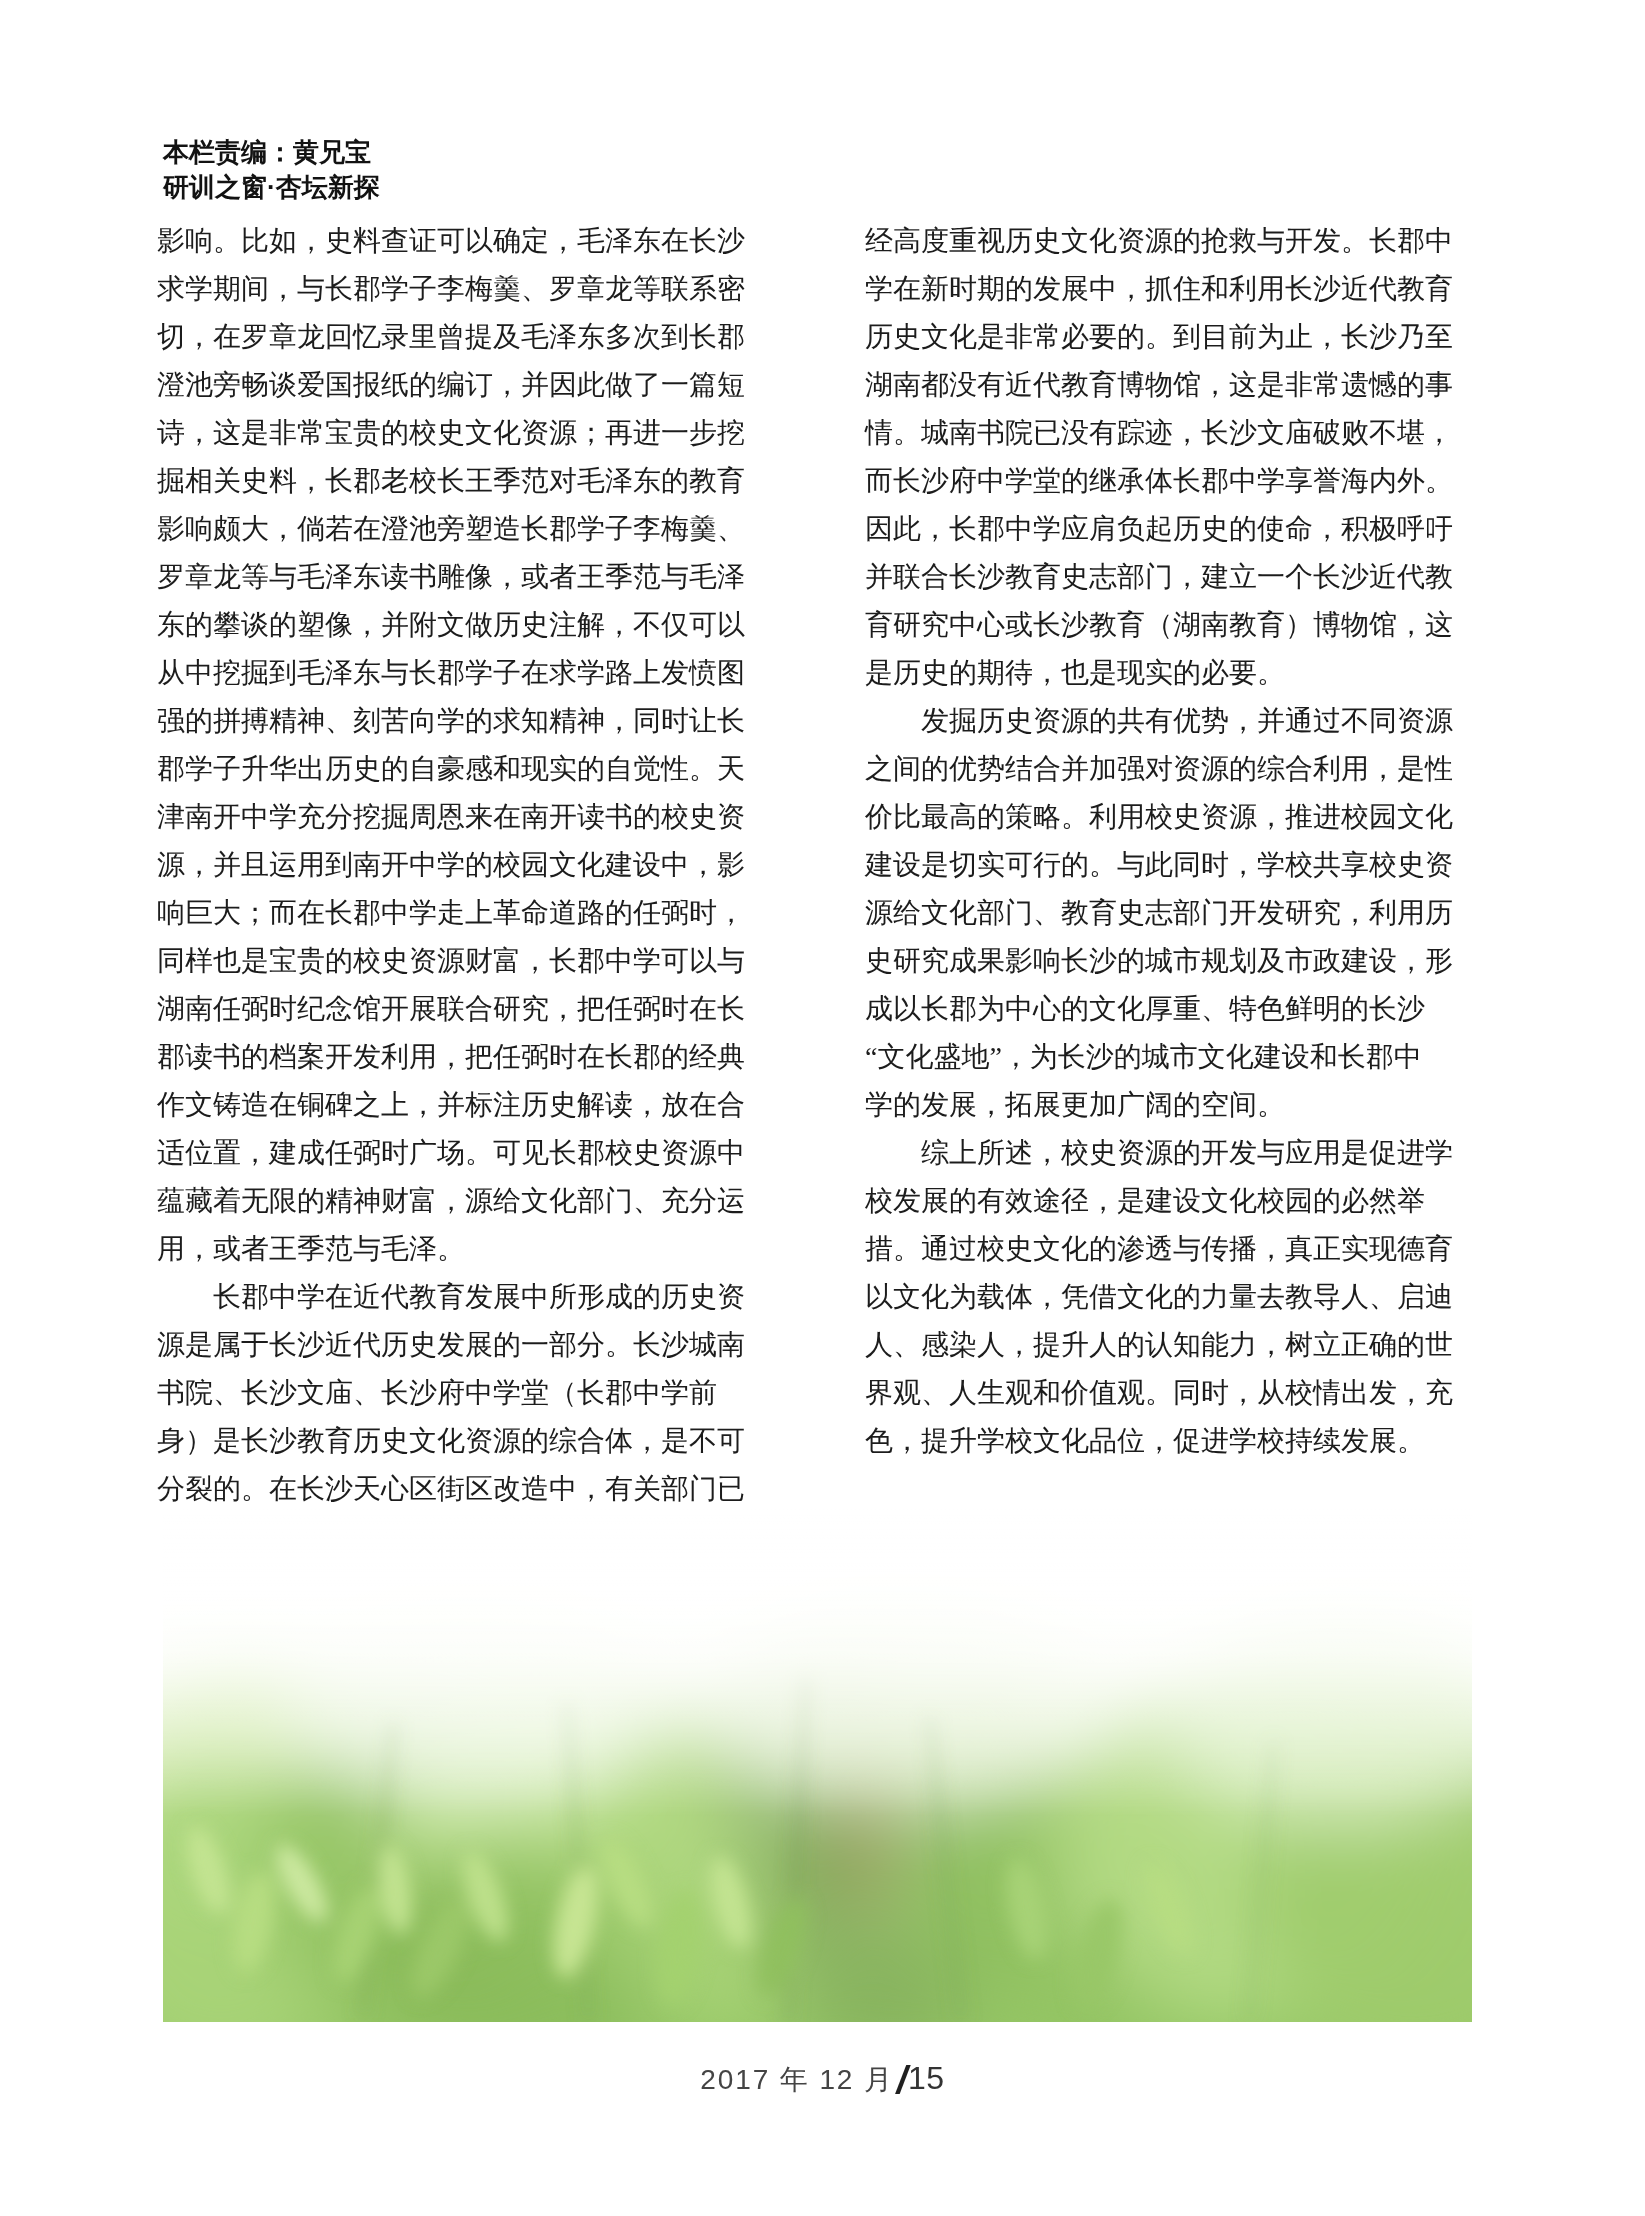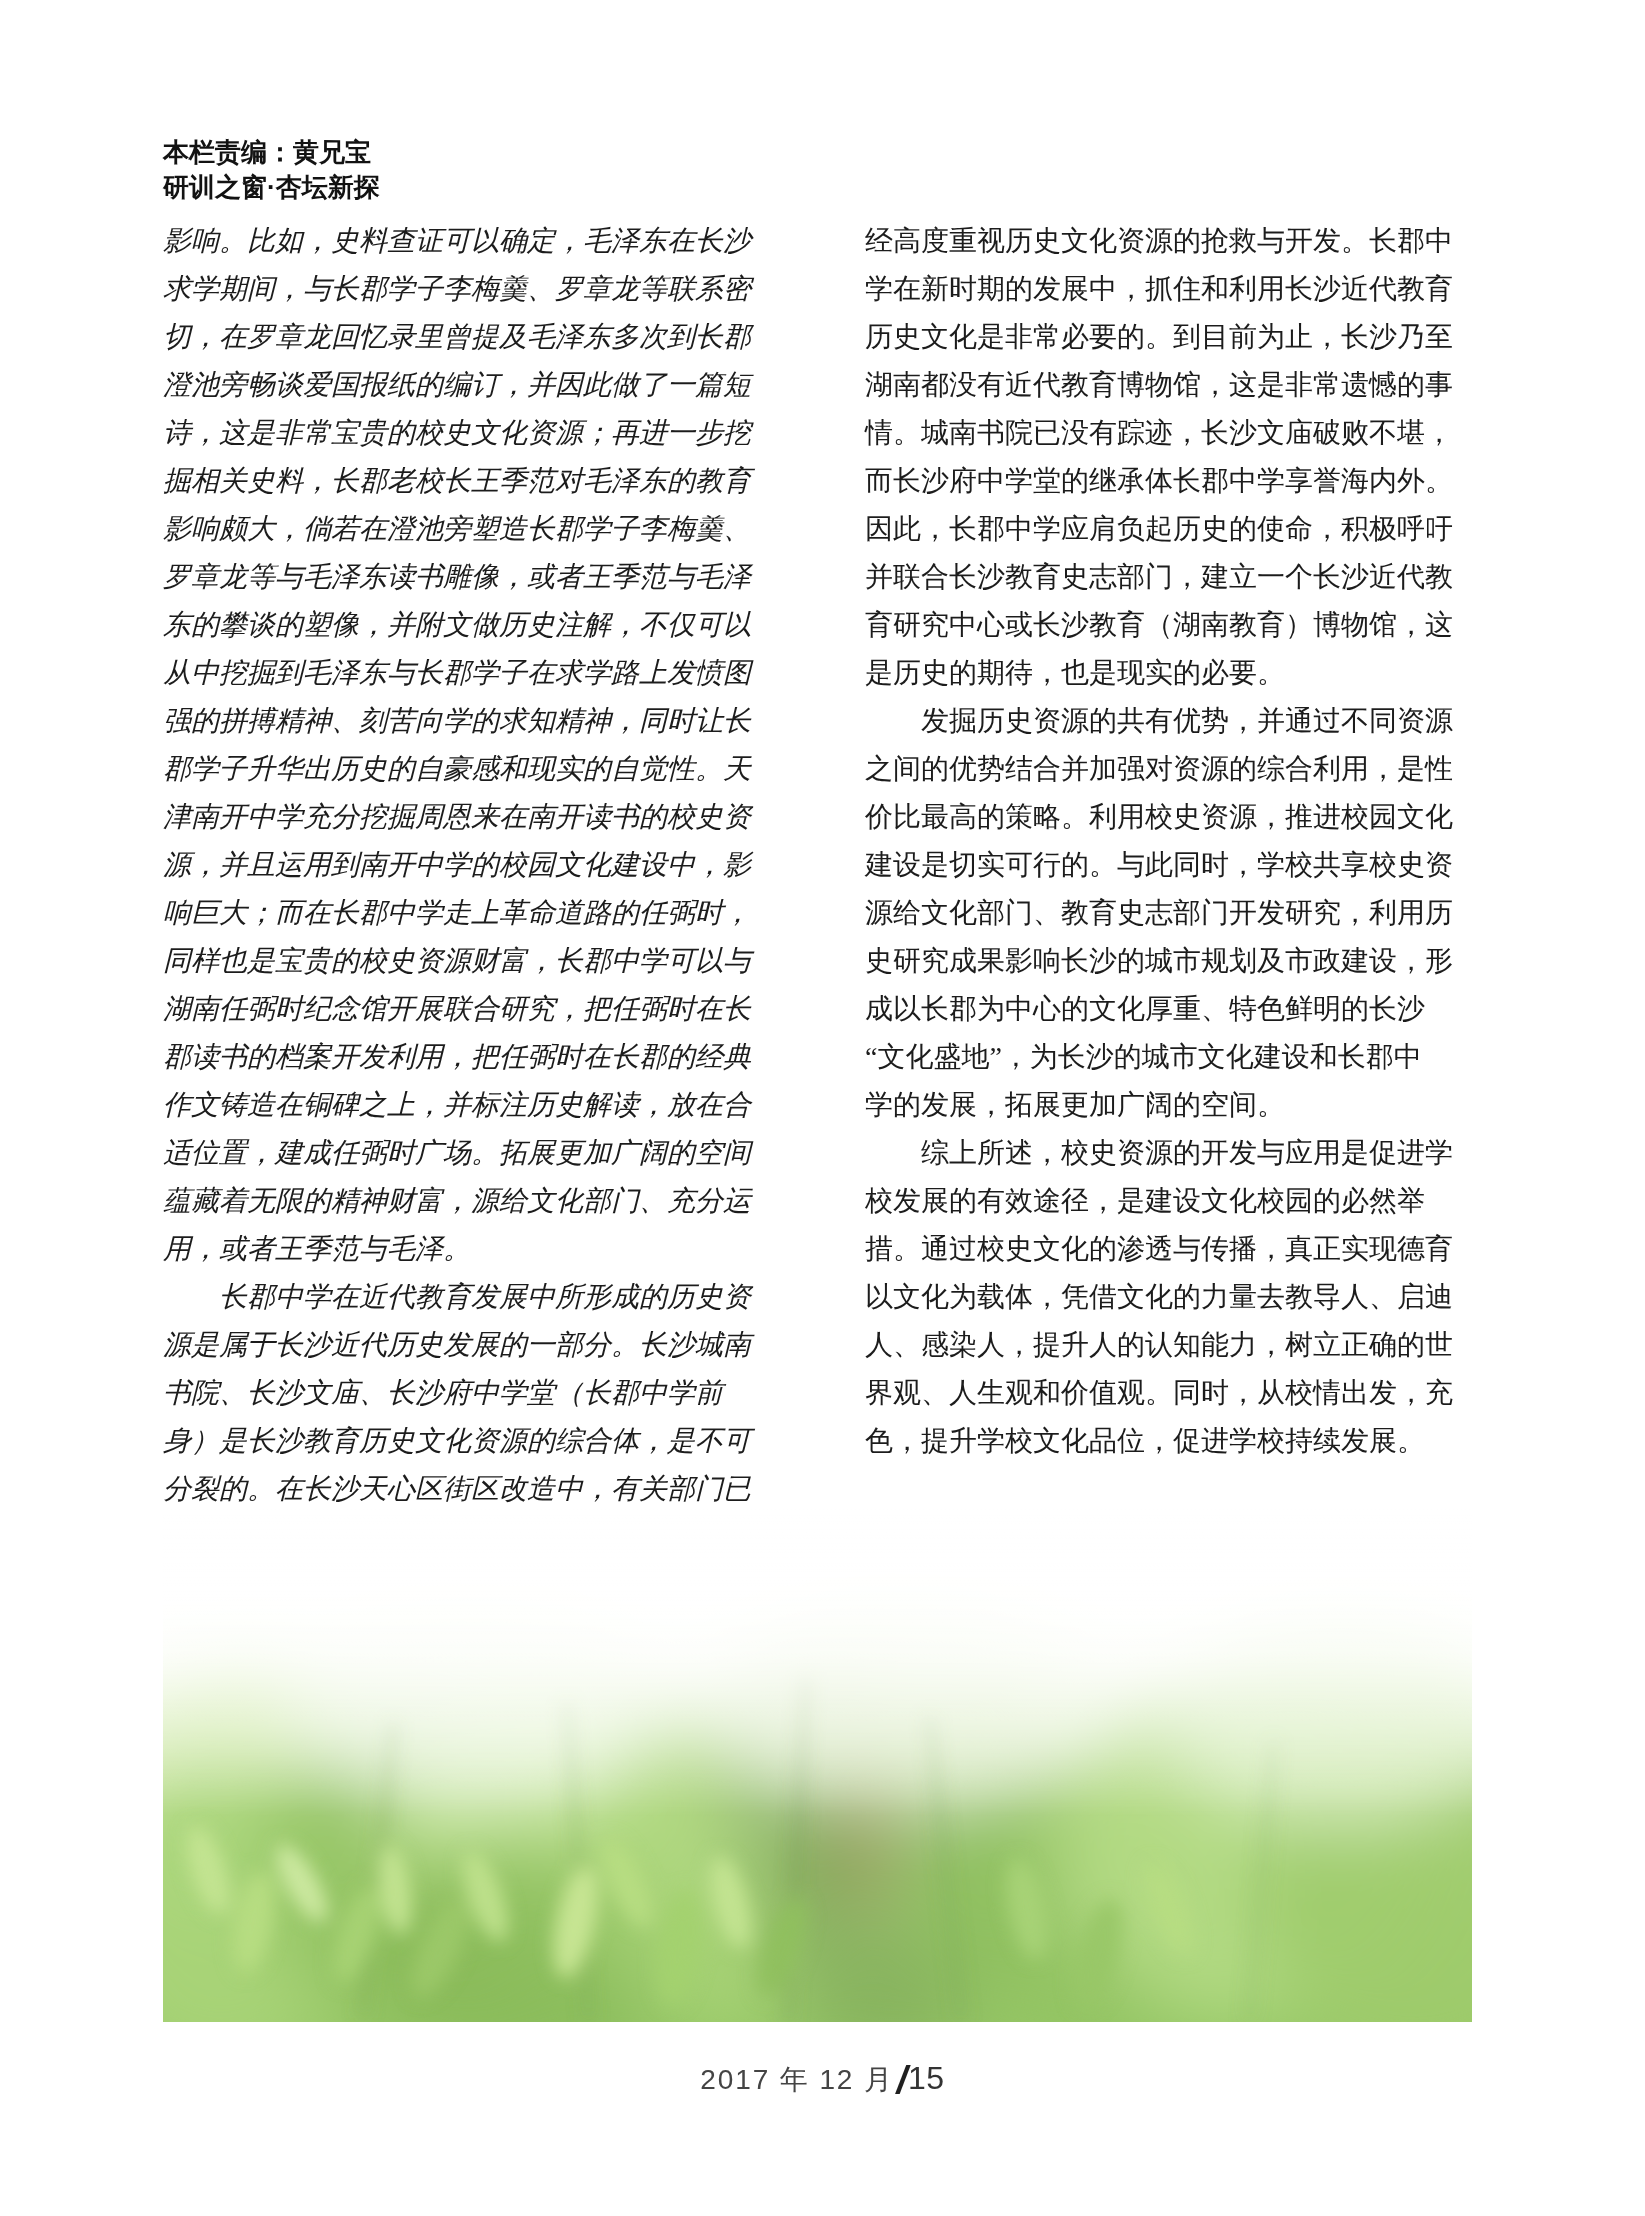--- a/index.html
+++ b/index.html
@@ -27,21 +27,21 @@
     align-items: baseline;
     flex-direction: column;
   }
   .body-column {
     position: absolute;
     top: 217px;
     width: 627px;
     font-size: 28px;
     color: #1c1c1c;
   }
-  .col-left  { left: 163px; font-style: italic; }
+  .col-left  { left: 157px; }
   .col-right { left: 865px; }
   .line {
     height: 48px;
     line-height: 48px;
     white-space: nowrap;
   }
   .photo {
     position: absolute;
     left: 163px;
     top: 1509px;
@@ -101,21 +101,21 @@
       <div class="line">从中挖掘到毛泽东与长郡学子在求学路上发愤图</div>
       <div class="line">强的拼搏精神、刻苦向学的求知精神，同时让长</div>
       <div class="line">郡学子升华出历史的自豪感和现实的自觉性。天</div>
       <div class="line">津南开中学充分挖掘周恩来在南开读书的校史资</div>
       <div class="line">源，并且运用到南开中学的校园文化建设中，影</div>
       <div class="line">响巨大；而在长郡中学走上革命道路的任弼时，</div>
       <div class="line">同样也是宝贵的校史资源财富，长郡中学可以与</div>
       <div class="line">湖南任弼时纪念馆开展联合研究，把任弼时在长</div>
       <div class="line">郡读书的档案开发利用，把任弼时在长郡的经典</div>
       <div class="line">作文铸造在铜碑之上，并标注历史解读，放在合</div>
-      <div class="line">适位置，建成任弼时广场。拓展更加广阔的空间</div>
+      <div class="line">适位置，建成任弼时广场。可见长郡校史资源中</div>
       <div class="line">蕴藏着无限的精神财富，源给文化部门、充分运</div>
       <div class="line">用，或者王季范与毛泽。</div>
       <div class="line">　　长郡中学在近代教育发展中所形成的历史资</div>
       <div class="line">源是属于长沙近代历史发展的一部分。长沙城南</div>
       <div class="line">书院、长沙文庙、长沙府中学堂（长郡中学前</div>
       <div class="line">身）是长沙教育历史文化资源的综合体，是不可</div>
       <div class="line">分裂的。在长沙天心区街区改造中，有关部门已</div>
     </div>
 
   <div class="body-column col-right">

